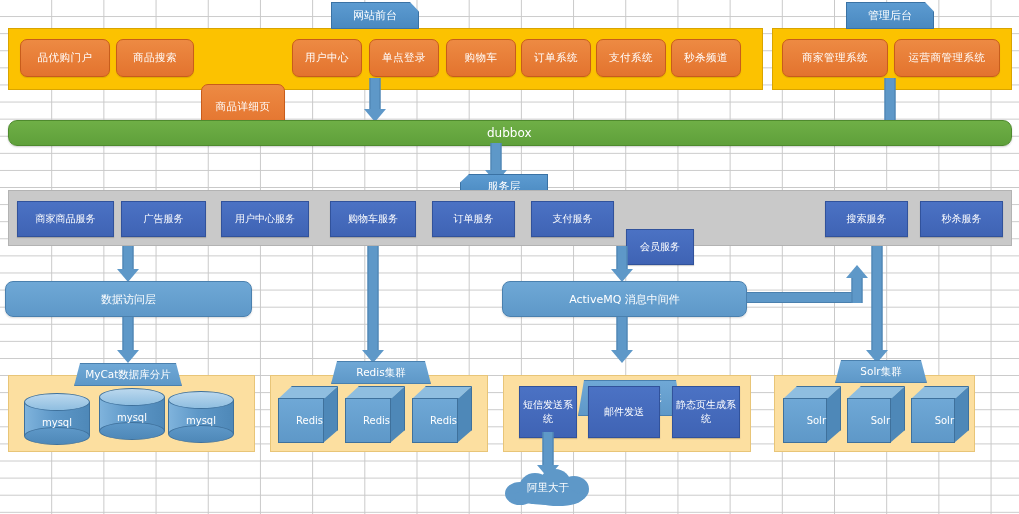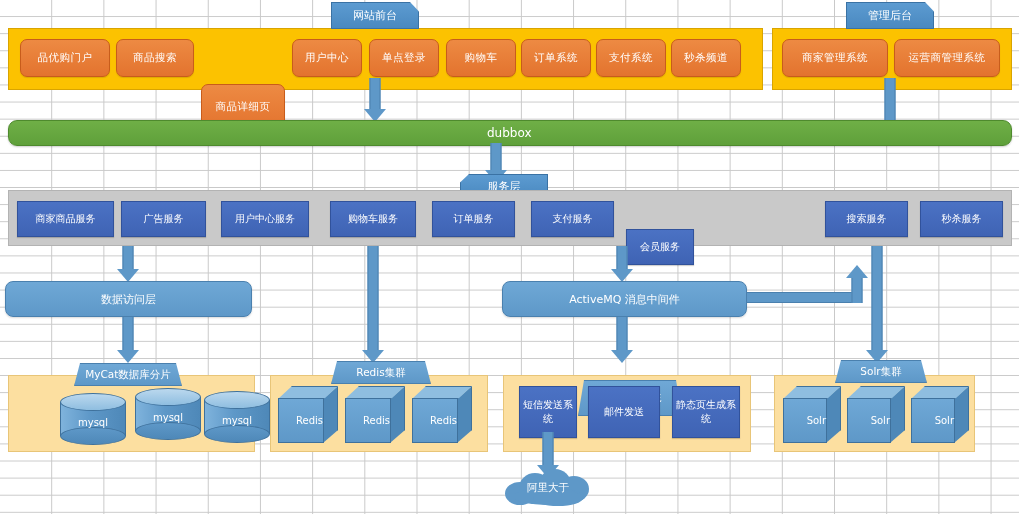--- a/index.html
+++ b/index.html
@@ -99,21 +99,21 @@
   .clabel {
     background: linear-gradient(180deg,#6FA8D6 0%, #5E98C8 100%);
     border: 1px solid #4A80AE;
     color: #fff; font-size: 10.5px;
     display: flex; align-items: center; justify-content: center;
     text-align: center;
     clip-path: polygon(6px 0, calc(100% - 6px) 0, 100% 100%, 0 100%);
     box-shadow: 0 1px 1px rgba(0,0,0,.15);
   }
   
-  .cyl { position: absolute; margin-left: 36px; }
+  .cyl { position: absolute; }
   .cyl .body {
     position: absolute; left:0; top:9px; width:100%; height: calc(100% - 18px);
     background: linear-gradient(90deg,#7FB3DC 0%, #5E98C8 45%, #4E88B8 100%);
     border-left: 1px solid #3F719C; border-right: 1px solid #3F719C;
   }
   .cyl .top {
     position: absolute; left:0; top:0; width:100%; height:18px;
     background: linear-gradient(180deg,#BBD8EE 0%, #8FBEE0 100%);
     border: 1px solid #3F719C; border-radius: 50%;
   }

